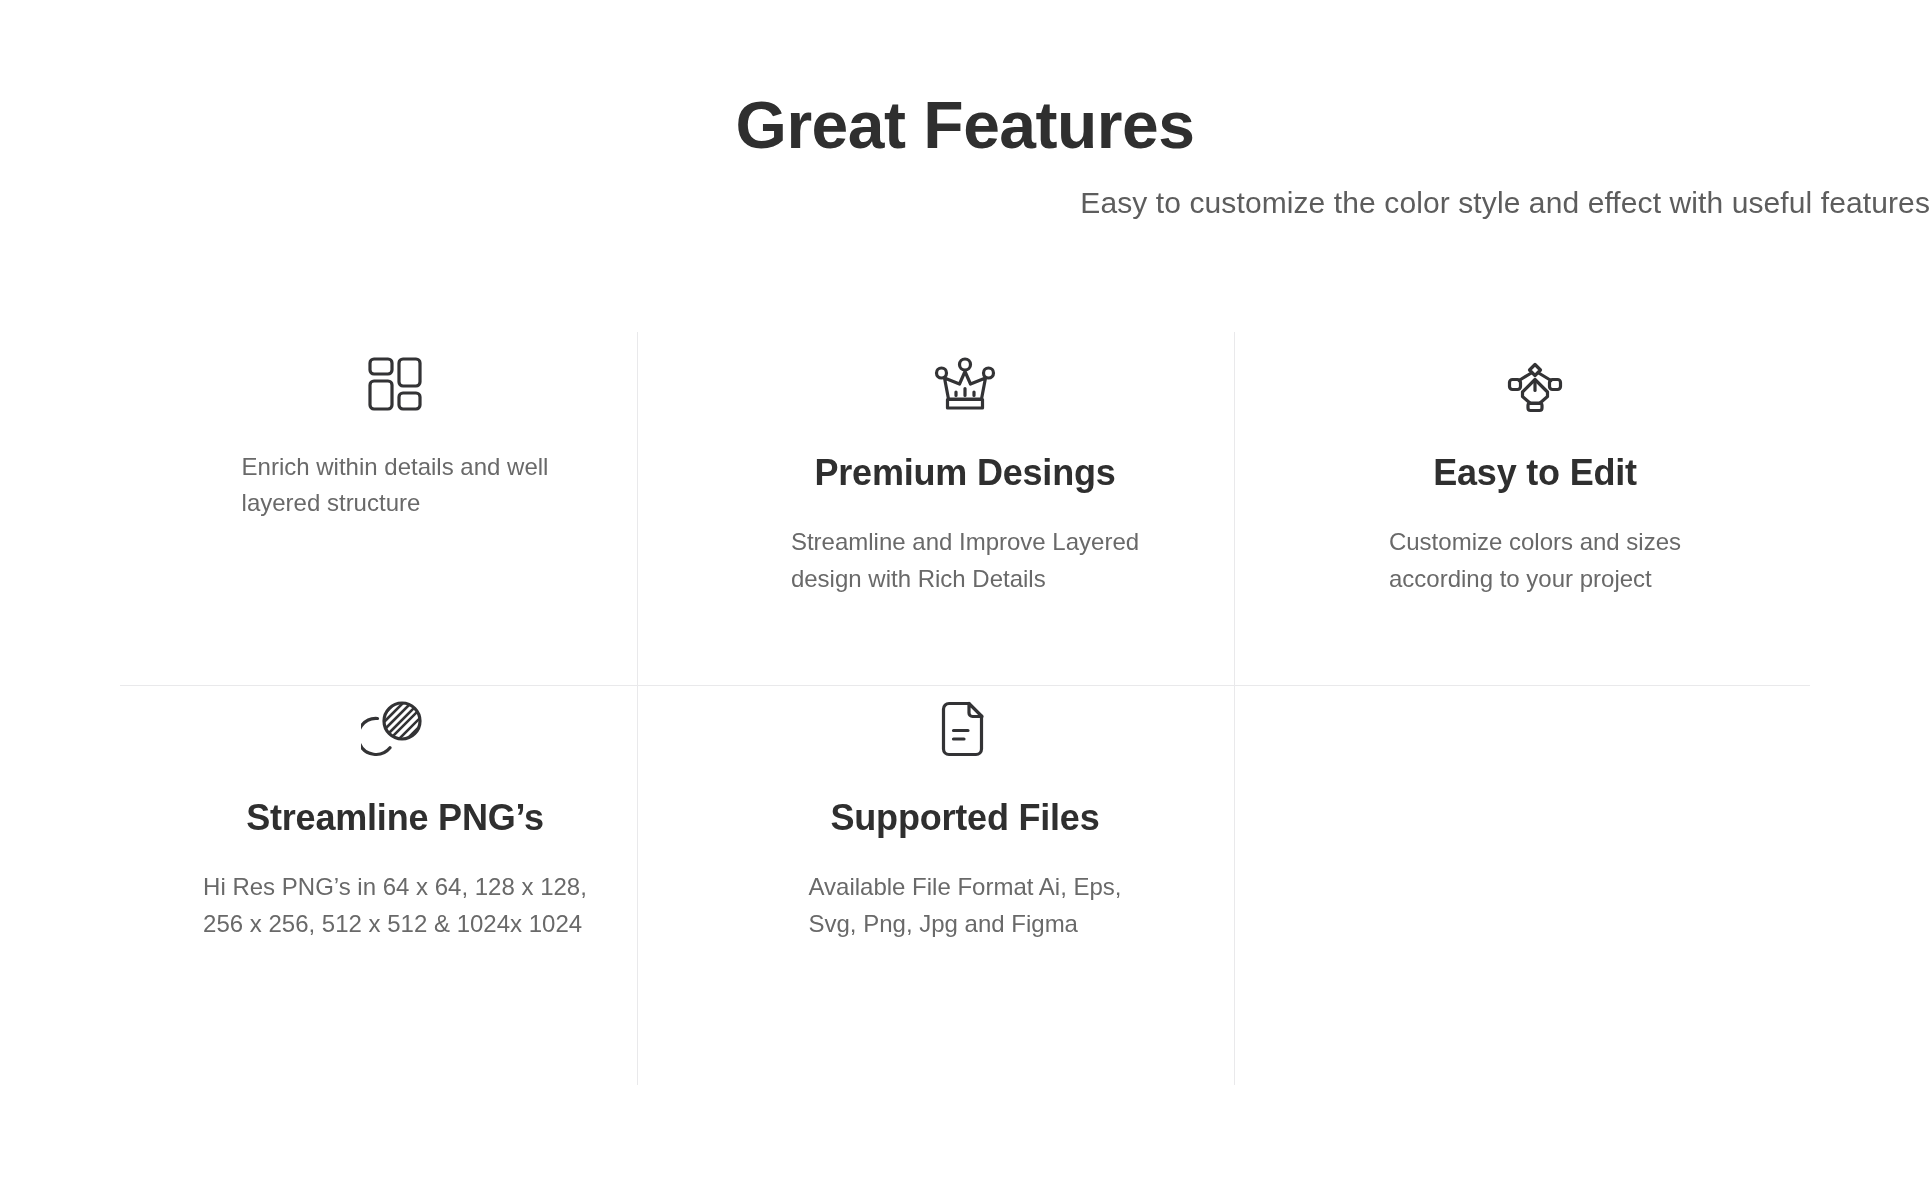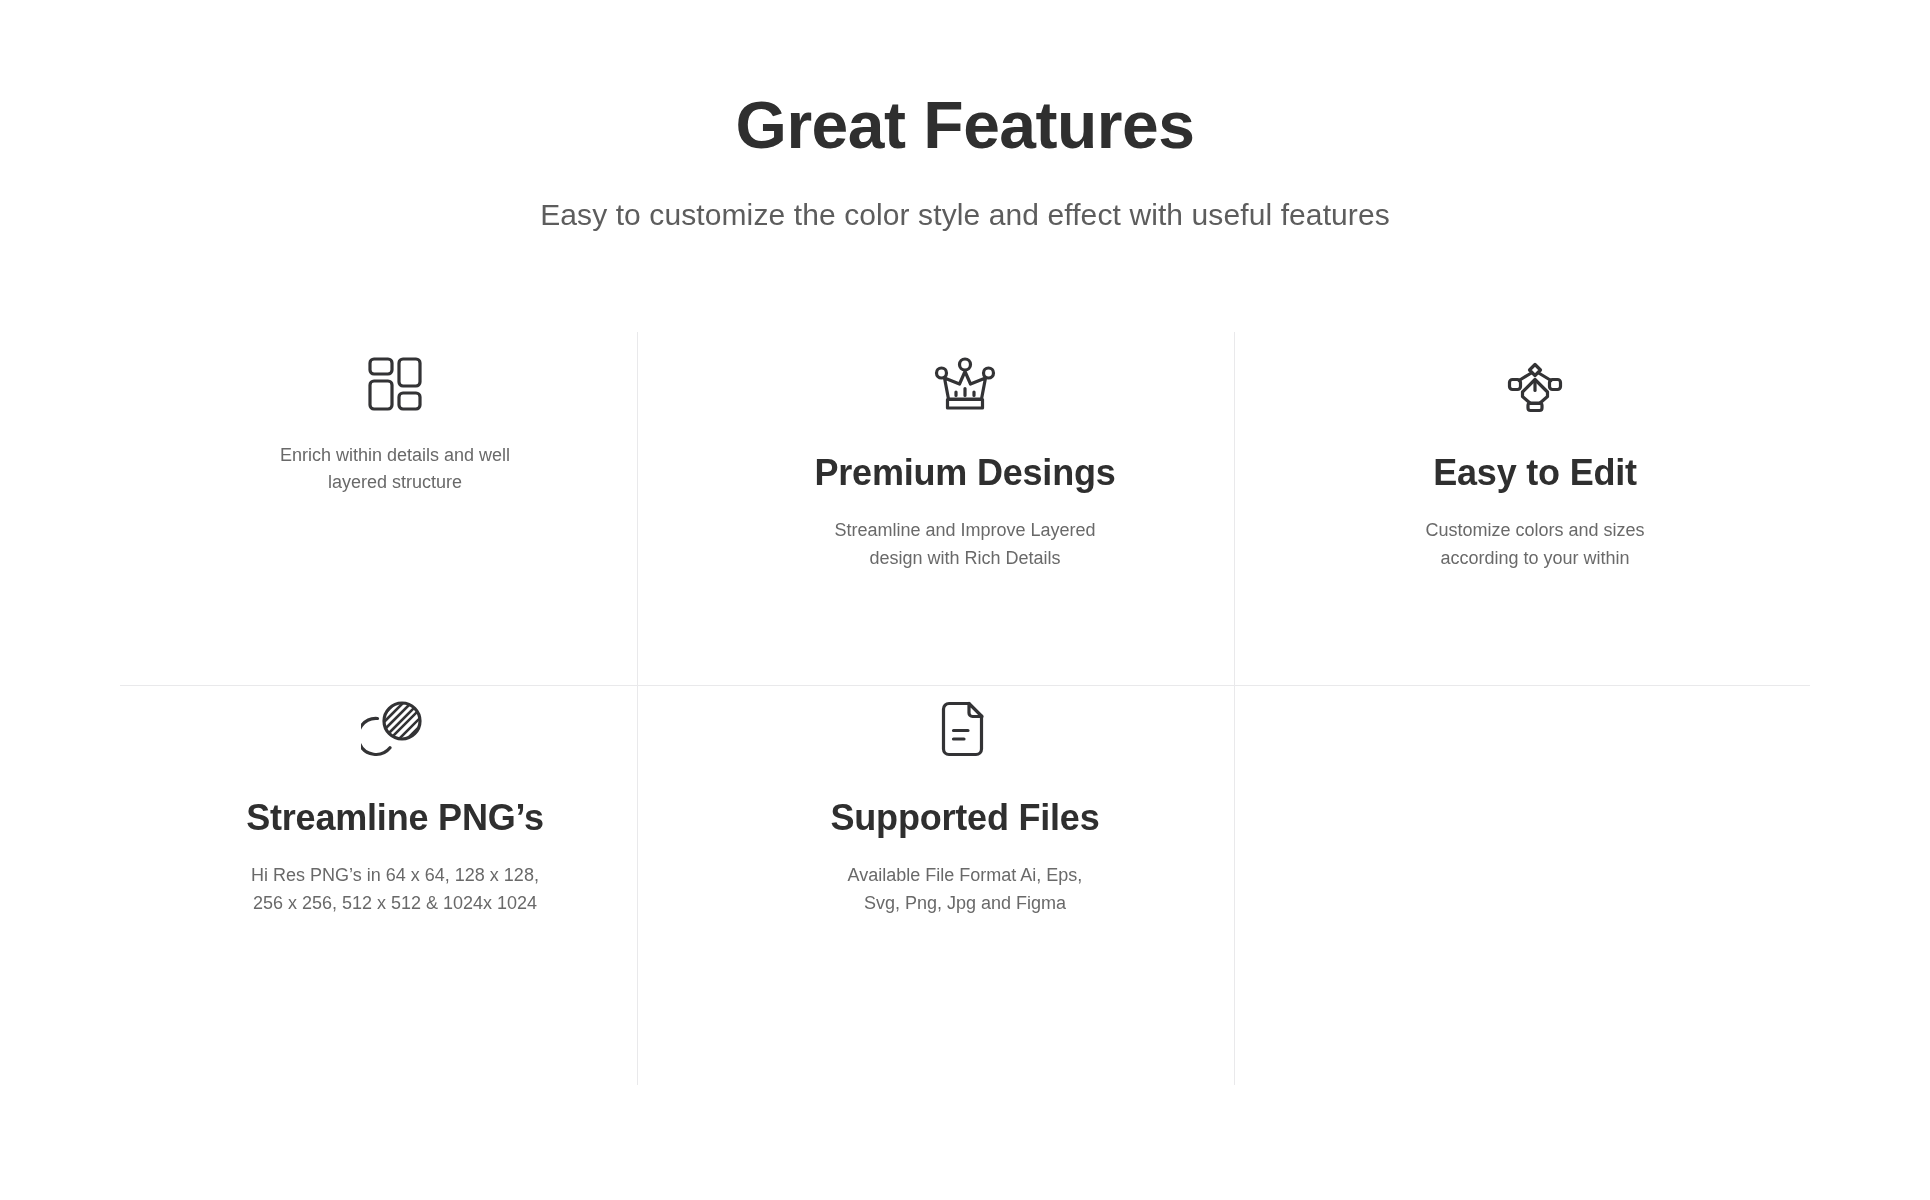--- a/index.html
+++ b/index.html
@@ -34,27 +34,28 @@
     margin: 0;
     padding-top: 90px;
     font-size: 66px;
     line-height: 1.08;
     font-weight: 700;
     letter-spacing: -0.5px;
     color: #2f2f2f;
     font-family: "Liberation Sans", sans-serif;
   }
   .page-subtitle {
-    margin: 12px;
+    margin: 0;
     padding-top: 24px;
     font-size: 30px;
     line-height: 1.2;
     font-weight: 400;
     letter-spacing: 0.1px;
     color: #5d5d5d;
+    text-align: right;
   }
 
   
   .divider-h {
     position: absolute;
     left: 120px;
     top: 685px;
     width: 1690px;
     height: 1px;
     background: #e9e9eb;
@@ -98,27 +99,27 @@
     margin: 0;
     padding-top: 34px;
     font-size: 36px;
     line-height: 1.15;
     font-weight: 700;
     letter-spacing: -0.2px;
     color: #2f2f2f;
     text-align: center;
   }
   .feature-desc {
-    margin: 4px;
+    margin: 11px;
     padding-top: 20px;
-    font-size: 18px;
+    font-size: 24px;
     line-height: 1.52;
     font-weight: 400;
     color: #696969;
-    text-align: center;
+    text-align: left;
     max-width: 440px;
     white-space: pre-line;
   }
 </style>
 </head>
 <body>
 
 <div class="page">
 
   <div class="header">
@@ -169,21 +170,21 @@
           <path d="M29.5 23.5 L18 30.5 M38.5 23.5 L50 30.5"></path>
           <rect x="8.5" y="29.5" width="11" height="10" rx="3"></rect>
           <rect x="48.5" y="29.5" width="11" height="10" rx="3"></rect>
           <path d="M34 29.5 L46.5 42 V46.5 L38.5 53.5 H29.5 L21.5 46.5 V42 Z"></path>
           <path d="M34 30 V40.5"></path>
           <rect x="27" y="53" width="14" height="7.5" rx="2.5"></rect>
         </svg>
       </span>
       <h2 class="feature-title">Easy to Edit</h2>
       <p class="feature-desc">Customize colors and  sizes
-according to your within</p>
+according to your project</p>
     </div>
 
     <div class="feature-card">
       <span class="feature-icon">
         <svg viewBox="0 0 68 68" fill="none" stroke="currentColor" stroke-width="3.2" stroke-linecap="round" stroke-linejoin="round">
           <defs>
             <clipPath id="clipTopCircle">
               <circle cx="41" cy="26" r="18"></circle>
             </clipPath>
           </defs>

